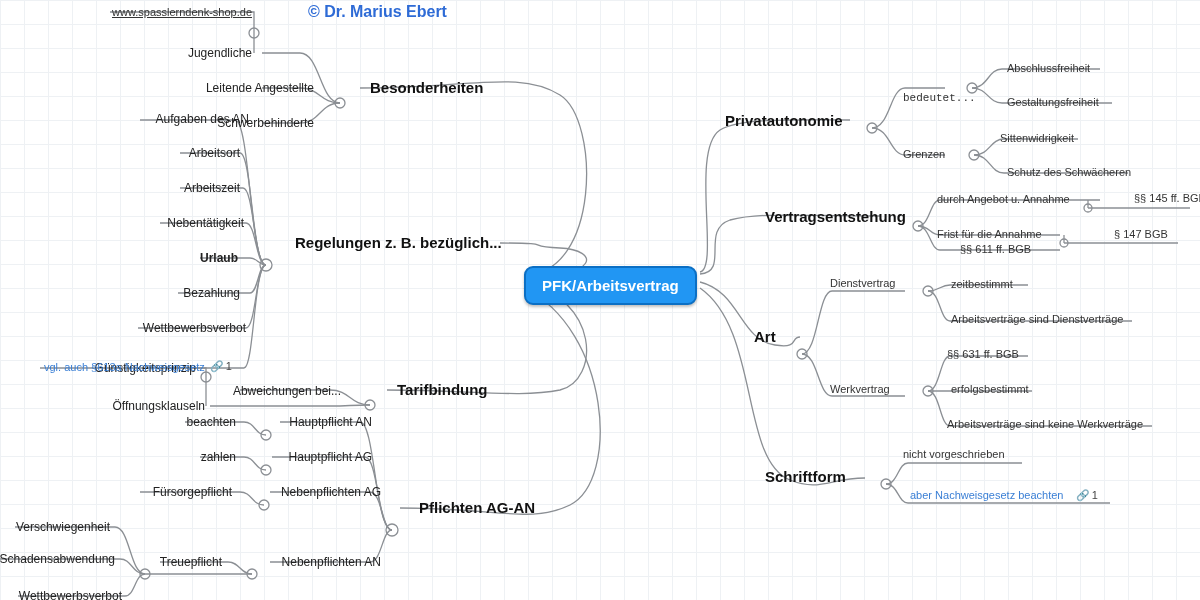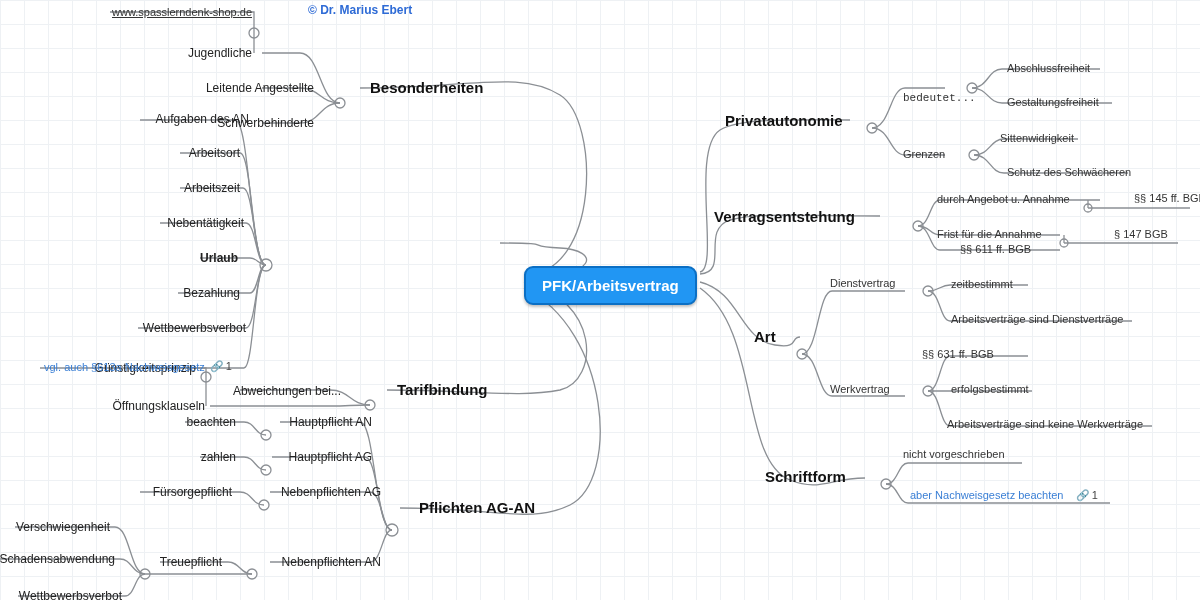--- a/index.html
+++ b/index.html
@@ -61,21 +61,21 @@
   .link-text {
     font-size: 11px;
     color: #3a7fd5;
   }
   .url {
     font-size: 11px;
     color: #333333;
     text-decoration: underline;
   }
   .author {
-    font-size: 12px;
+    font-size: 16px;
     font-weight: bold;
     color: #2e6bd6;
   }
   .attach {
     position: absolute;
     font-size: 11px;
     color: #444444;
   }
   .attach .clip {
     color: #2e6bd6;
@@ -185,20 +185,21 @@
   <div class="node url" style="left:112px; top:6px;">www.spasslerndenk-shop.de</div>
   <div class="node author" style="left:308px; top:3px;">© Dr. Marius Ebert</div>
 
   <div class="node central" style="left:524px; top:266px;">PFK/Arbeitsvertrag</div>
 
   <div class="node lvl1" style="left:370px; top:79px;">Besonderheiten</div>
   <div class="node lvl2" style="left:252px; top:46px; transform:translateX(-100%);">Jugendliche</div>
   <div class="node lvl2" style="left:314px; top:81px; transform:translateX(-100%);">Leitende Angestellte</div>
   <div class="node lvl2" style="left:314px; top:116px; transform:translateX(-100%);">Schwerbehinderte</div>
 
+  <div class="node lvl1" style="left:295px; top:234px;">Regelungen z. B.  bezüglich...</div>
   <div class="node lvl2" style="left:249px; top:112px; transform:translateX(-100%);">Aufgaben des AN</div>
   <div class="node lvl2" style="left:240px; top:146px; transform:translateX(-100%);">Arbeitsort</div>
   <div class="node lvl2" style="left:240px; top:181px; transform:translateX(-100%);">Arbeitszeit</div>
   <div class="node lvl2" style="left:244px; top:216px; transform:translateX(-100%);">Nebentätigkeit</div>
   <div class="node lvl2" style="left:238px; top:251px; transform:translateX(-100%);font-weight:bold;">Urlaub</div>
   <div class="node lvl2" style="left:240px; top:286px; transform:translateX(-100%);">Bezahlung</div>
   <div class="node lvl2" style="left:246px; top:321px; transform:translateX(-100%);">Wettbewerbsverbot</div>
 
   <div class="node lvl1" style="left:397px; top:381px;">Tarifbindung</div>
   <div class="node lvl2" style="left:341px; top:384px; transform:translateX(-100%);">Abweichungen bei...</div>
@@ -221,33 +222,33 @@
   <div class="node lvl2" style="left:122px; top:589px; transform:translateX(-100%);">Wettbewerbsverbot</div>
 
   <div class="node lvl1" style="left:725px; top:112px;">Privatautonomie</div>
   <div class="node lvl3" style="left:903px; top:92px;font-family:Liberation Mono, monospace;">bedeutet...</div>
   <div class="node lvl3" style="left:903px; top:148px;">Grenzen</div>
   <div class="node lvl3" style="left:1007px; top:62px;">Abschlussfreiheit</div>
   <div class="node lvl3" style="left:1007px; top:96px;">Gestaltungsfreiheit</div>
   <div class="node lvl3" style="left:1000px; top:132px;">Sittenwidrigkeit</div>
   <div class="node lvl3" style="left:1007px; top:166px;">Schutz des Schwächeren</div>
 
-  <div class="node lvl1" style="left:714px; top:208px;">Vertragsentstehung</div>
+  <div class="node lvl1" style="left:765px; top:208px;">Vertragsentstehung</div>
   <div class="node lvl3" style="left:937px; top:193px;">durch Angebot u. Annahme</div>
   <div class="node lvl3" style="left:937px; top:228px;">Frist für die Annahme</div>
   <div class="node lvl3" style="left:960px; top:243px;">§§ 611 ff. BGB</div>
   <div class="node lvl3" style="left:1126px; top:192px;margin-left:8px;">§§ 145 ff. BGB</div>
   <div class="node lvl3" style="left:1114px; top:228px;">§ 147 BGB</div>
 
   <div class="node lvl1" style="left:754px; top:328px;">Art</div>
   <div class="node lvl3" style="left:830px; top:277px;">Dienstvertrag</div>
   <div class="node lvl3" style="left:830px; top:383px;">Werkvertrag</div>
   <div class="node lvl3" style="left:951px; top:278px;">zeitbestimmt</div>
   <div class="node lvl3" style="left:951px; top:313px;">Arbeitsverträge sind Dienstverträge</div>
-  <div class="node lvl3" style="left:922px; top:348px;">§§ 631 ff. BGB</div>
+  <div class="node lvl3" style="left:947px; top:348px;">§§ 631 ff. BGB</div>
   <div class="node lvl3" style="left:951px; top:383px;">erfolgsbestimmt</div>
   <div class="node lvl3" style="left:947px; top:418px;">Arbeitsverträge sind keine Werkverträge</div>
 
   <div class="node lvl1" style="left:765px; top:468px;">Schriftform</div>
   <div class="node lvl3" style="left:903px; top:448px;">nicht vorgeschrieben</div>
   <div class="node link-text" style="left:910px; top:489px;">aber Nachweisgesetz beachten</div>
   <div class="attach" style="left:1076px; top:489px;"><span class="clip">🔗</span><span>1</span></div>
 
 </div>
 

